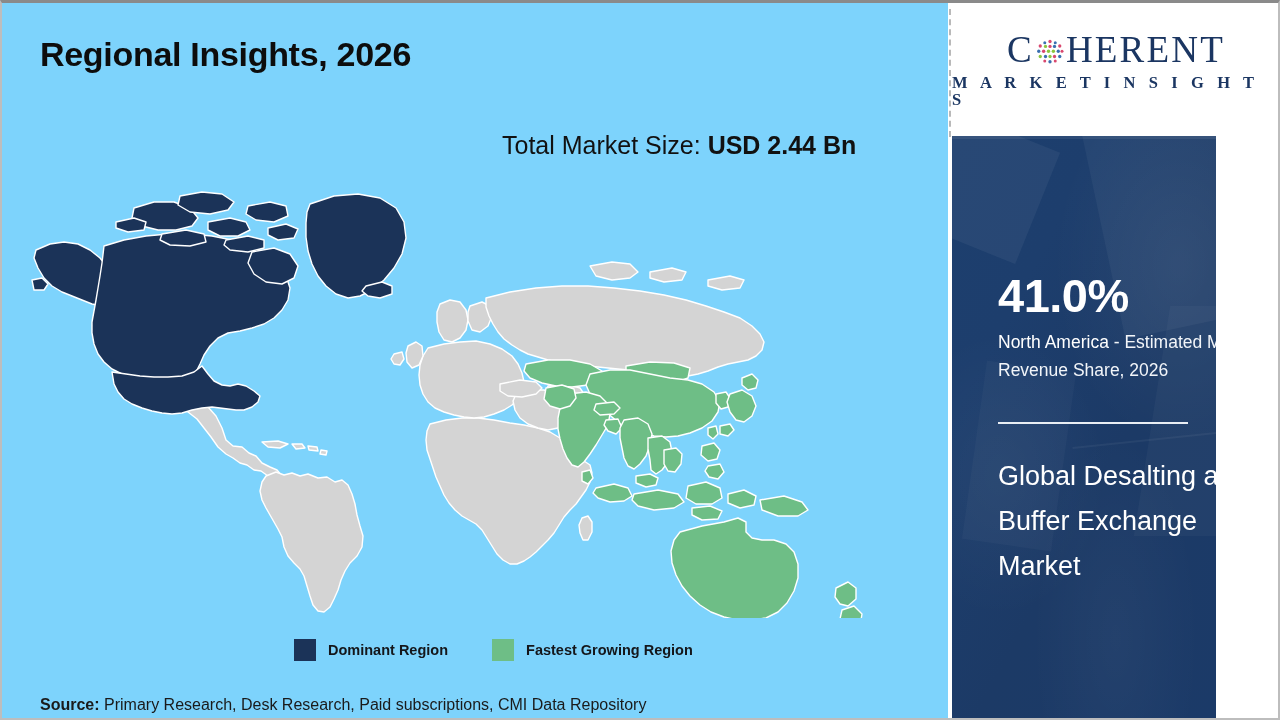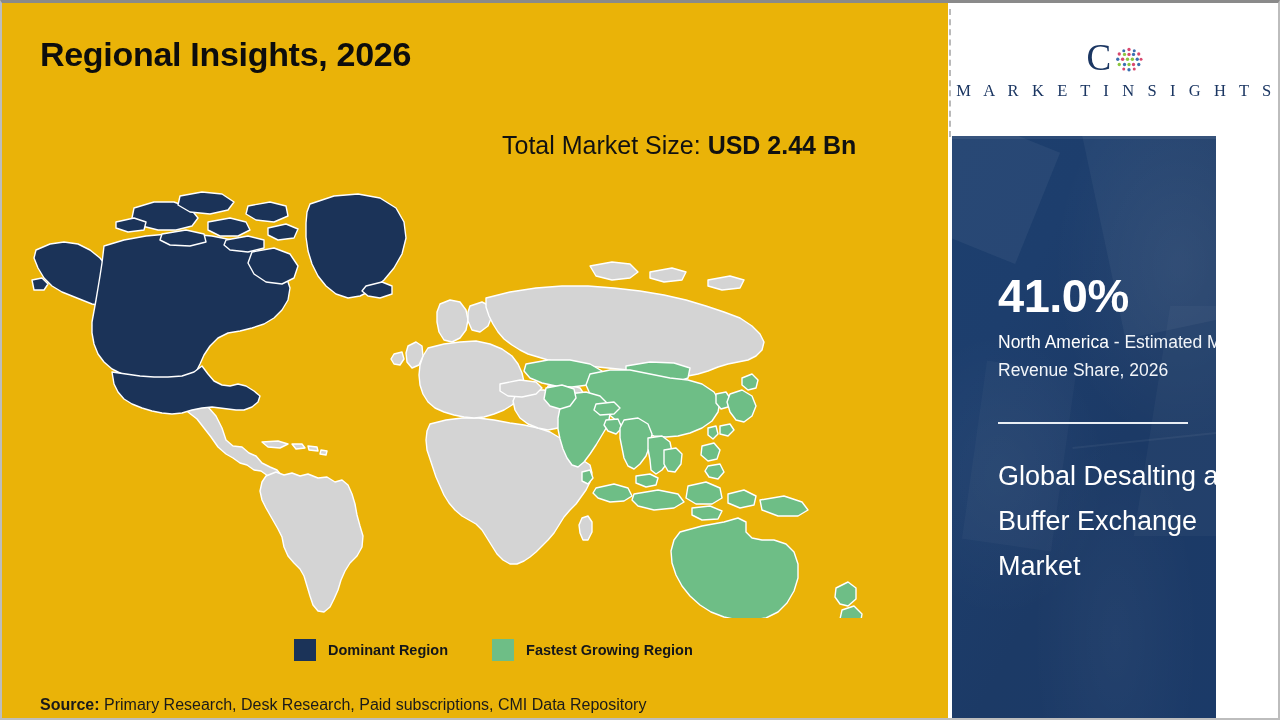--- a/index.html
+++ b/index.html
@@ -22,21 +22,21 @@
     border-right: 2px solid #bdbdbd;
     border-bottom: 2px solid #bdbdbd;
   }
 
   
   #left-panel {
     position: absolute;
     left: 0; top: 0;
     width: 946px;
     height: 717px;
-    background: #eab308;
+    background: #7dd3fc;
   }
   #page-title {
     position: absolute;
     left: 38px;
     top: 32px;
     font-size: 34px;
     font-weight: bold;
     color: #0d0d0d;
     letter-spacing: -0.3px;
     white-space: nowrap;
@@ -146,20 +146,21 @@
     position: relative;
     top: 2px;
   }
   #logo-bottom {
     margin-top: 7px;
     color: #1b3662;
     font-family: "Liberation Serif", "DejaVu Serif", serif;
     font-size: 16.5px;
     letter-spacing: 4.6px;
     line-height: 1;
+    font-weight: bold;
   }
 
   #blue-panel {
     position: absolute;
     left: 0;
     top: 133px;
     width: 264px;
     height: 584px;
     background:
       radial-gradient(ellipse 180px 260px at 86% 22%, rgba(255,255,255,0.055), rgba(255,255,255,0) 70%),
@@ -391,20 +392,21 @@
             <circle cx="7" cy="26" r="2.2" fill="#8cc63f"></circle>
             <circle cx="14" cy="26" r="2.2" fill="#3a6fb0"></circle>
             <circle cx="20" cy="26" r="2.2" fill="#8cc63f"></circle>
             <circle cx="26" cy="26" r="2.2" fill="#d9486f"></circle>
             <circle cx="33" cy="26" r="2.2" fill="#3a6fb0"></circle>
             <circle cx="13" cy="32" r="2.0" fill="#d9486f"></circle>
             <circle cx="20" cy="33" r="2.2" fill="#3a6fb0"></circle>
             <circle cx="27" cy="32" r="2.0" fill="#d9486f"></circle>
           </g>
         </svg>
+        <span>HERENT</span>
       </div>
       <div id="logo-bottom">M A R K E T  I N S I G H T S</div>
     </div>
 
     <div id="blue-panel">
       <span class="tex" id="tex-a"></span>
       <span class="tex" id="tex-b"></span>
       <span class="tex" id="tex-c"></span>
       <span class="tex" id="tex-d"></span>
       <span class="tex" id="tex-e"></span>

